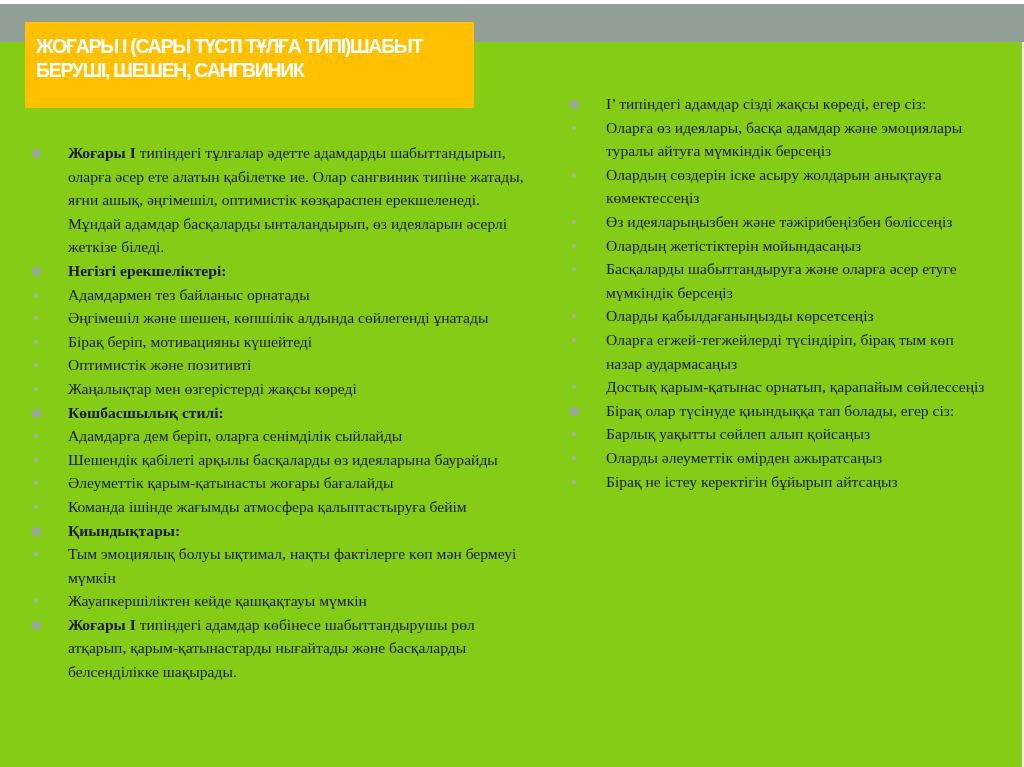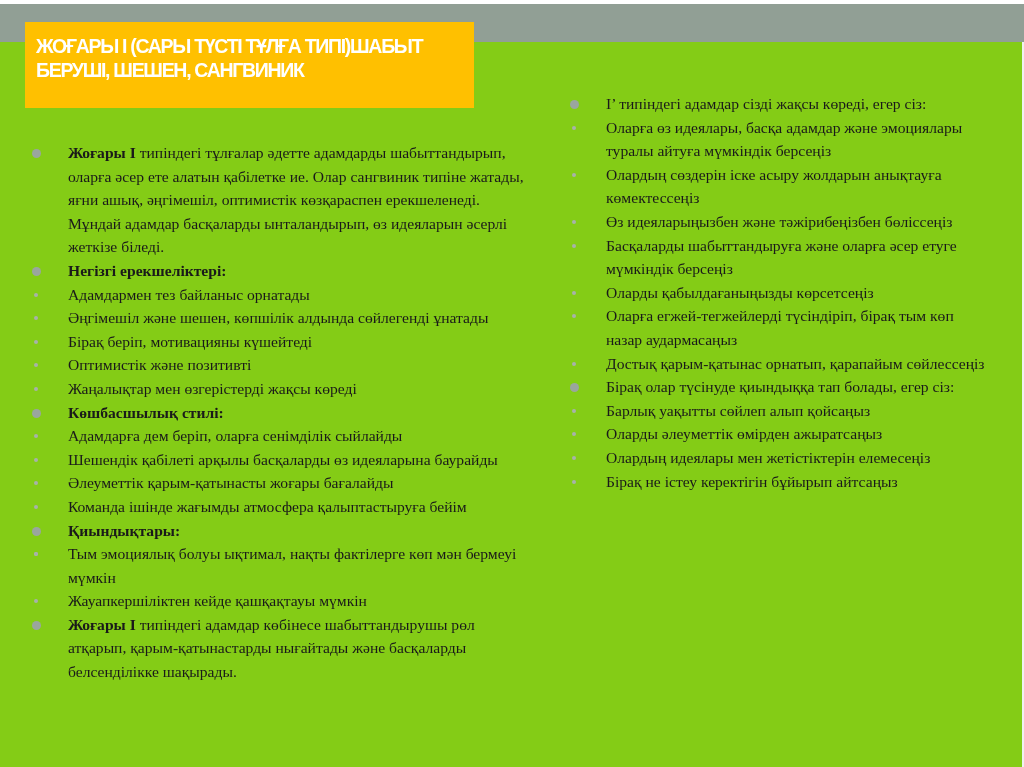--- a/index.html
+++ b/index.html
@@ -95,27 +95,27 @@
   </div>
 
   <div class="col col-right">
     <p class="item">
       <span class="bullet l1"></span>
       <span>I’ типіндегі адамдар сізді жақсы көреді, егер сіз:</span>
     </p>
     <p class="item"><span class="bullet l2"></span><span>Оларға өз идеялары, басқа адамдар және эмоциялары туралы айтуға мүмкіндік берсеңіз</span></p>
     <p class="item"><span class="bullet l2"></span><span>Олардың сөздерін іске асыру жолдарын анықтауға көмектессеңіз</span></p>
     <p class="item"><span class="bullet l2"></span><span>Өз идеяларыңызбен және тәжірибеңізбен бөліссеңіз</span></p>
+    <p class="item"><span class="bullet l2"></span><span>Олардың жетістіктерін мойындасаңыз</span></p>
     <p class="item"><span class="bullet l2"></span><span>Басқаларды шабыттандыруға және оларға әсер етуге мүмкіндік берсеңіз</span></p>
     <p class="item"><span class="bullet l2"></span><span>Оларды қабылдағаныңызды көрсетсеңіз</span></p>
     <p class="item"><span class="bullet l2"></span><span>Оларға егжей-тегжейлерді түсіндіріп, бірақ тым көп назар аудармасаңыз</span></p>
     <p class="item"><span class="bullet l2"></span><span>Достық қарым-қатынас орнатып, қарапайым сөйлессеңіз</span></p>
 
     <p class="item">
       <span class="bullet l1"></span>
       <span>Бірақ олар түсінуде қиындыққа тап болады, егер сіз:</span>
     </p>
     <p class="item"><span class="bullet l2"></span><span>Барлық уақытты сөйлеп алып қойсаңыз</span></p>
     <p class="item"><span class="bullet l2"></span><span>Оларды әлеуметтік өмірден ажыратсаңыз</span></p>
-    <p class="item"><span class="bullet l2"></span><span>Олардың идеялары мен жетістіктерін елемесеңіз</span></p>
     <p class="item"><span class="bullet l2"></span><span>Бірақ не істеу керектігін бұйырып айтсаңыз</span></p>
   </div>
 </div>
 
 </body></html>

